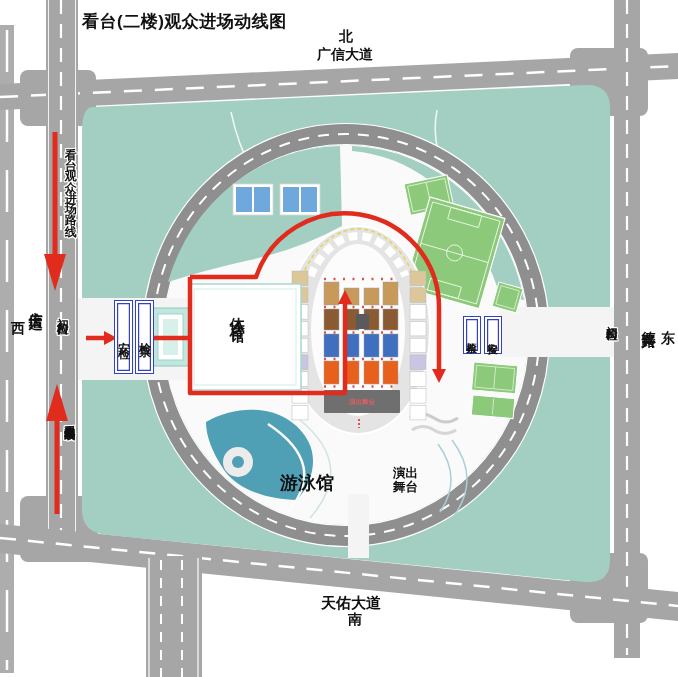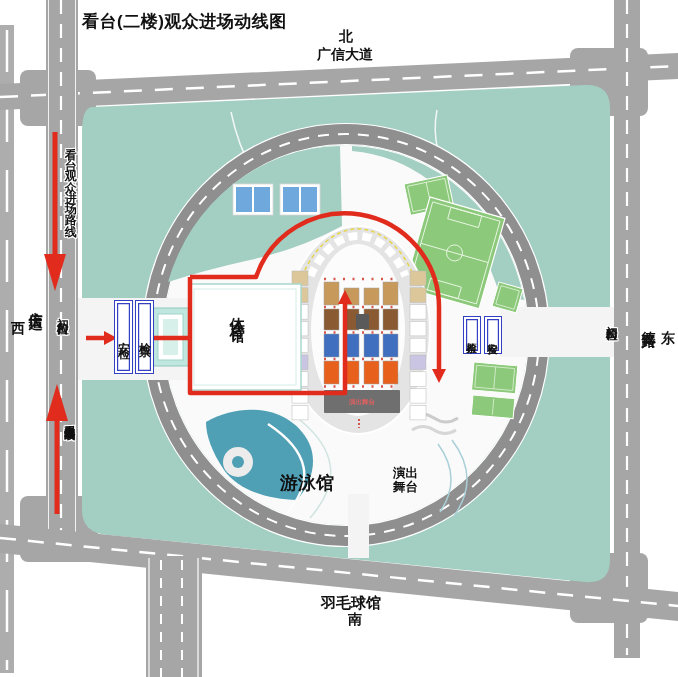--- a/index.html
+++ b/index.html
@@ -226,21 +226,21 @@
 
 <div class="lbl" style="left:339px;top:28px;font-size:14px;">北</div>
 <div class="lbl" style="left:317px;top:46px;font-size:14px;">广信大道</div>
 
 <div class="lbl" style="left:11px;top:320px;font-size:14px;">西</div>
 <div class="lbl vert" style="left:28px;top:300px;font-size:14px;letter-spacing:2px;">广信大道</div>
 
 <div class="lbl" style="left:661px;top:330px;font-size:14px;">东</div>
 <div class="lbl vert" style="left:641px;top:320px;font-size:14px;letter-spacing:1.5px;">德兴路</div>
 
-<div class="lbl" style="left:321px;top:594px;font-size:15px;">羽毛球馆</div>
+<div class="lbl" style="left:321px;top:594px;font-size:15px;">天佑大道</div>
 <div class="lbl" style="left:348px;top:611px;font-size:14px;">南</div>
 
 <div class="lbl vert halo" style="left:63px;top:138px;font-size:12px;letter-spacing:11px;">看台观众进场路线</div>
 <div class="lbl vert halo" style="left:63px;top:416px;font-size:11px;letter-spacing:0.5px;">看台观众进场路线</div>
 
 <div class="lbl vert halo" style="left:55px;top:308px;font-size:12px;letter-spacing:4px;">初检口</div>
 <div class="lbl vert halo" style="left:604px;top:316px;font-size:12px;letter-spacing:2.5px;">初检口</div>
 
 <div class="chkbox" style="left:114px;top:300px;width:19px;height:74px;font-size:12px;letter-spacing:5px;">安检</div>
 <div class="chkbox" style="left:135px;top:300px;width:19px;height:74px;font-size:12px;letter-spacing:5px;">检票</div>

